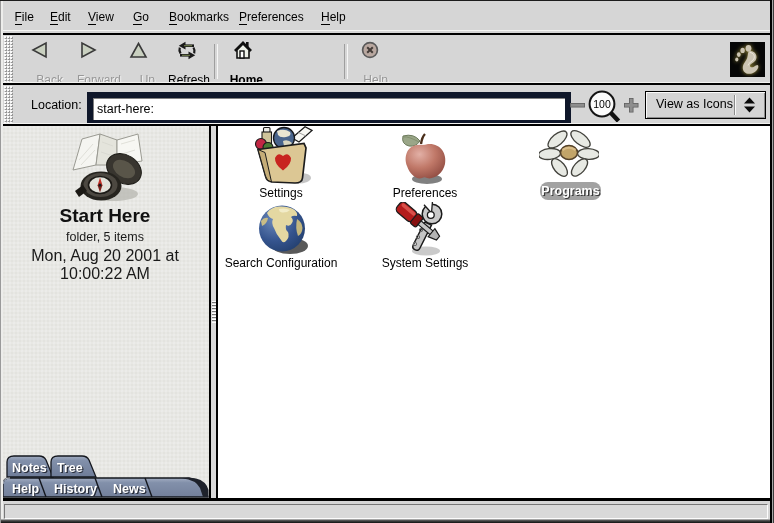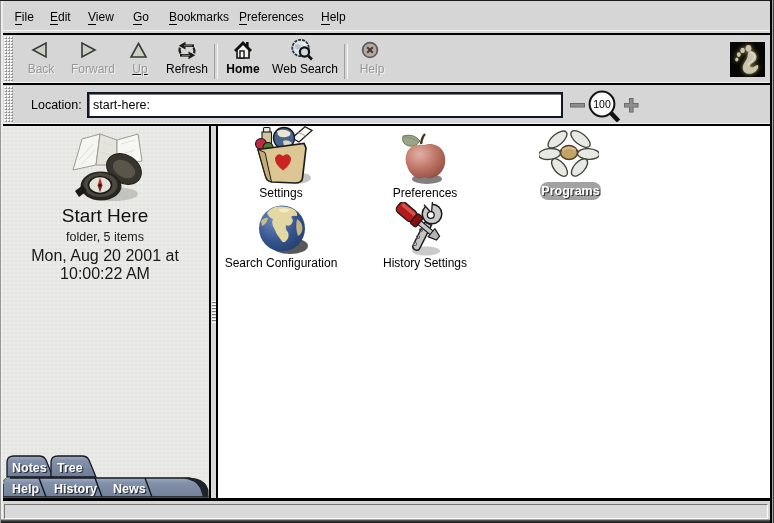--- a/index.html
+++ b/index.html
@@ -11,38 +11,38 @@
 .mi{position:absolute;top:9px;font-size:12px;color:#000;white-space:nowrap;}
 .mi u{text-decoration:none;border-bottom:1px solid #000;padding-bottom:0px;}
 #mbline{left:0;top:33px;width:771px;height:2px;background:#000;}
 #toolbar{left:1px;top:35px;width:769px;height:48px;background:#d6d6d6;}
 .grip{position:absolute;width:9px;background:
   radial-gradient(circle at 1px 1px,#fafafa 0.8px,rgba(0,0,0,0) 1px),
   radial-gradient(circle at 2px 2px,#969696 0.8px,rgba(0,0,0,0) 1px);
   background-size:3px 3px;}
 .tbtn{position:absolute;top:4px;text-align:center;}
 .tbtn .ic{height:22px;display:flex;align-items:center;justify-content:center;}
-.tbtn .lb{font-size:12px;margin-top:1px;color:#000;}
+.tbtn .lb{font-size:12px;margin-top:12px;color:#000;text-align:right;}
 .tbtn.dis .lb{color:#989898;text-shadow:1px 1px 0 #f2f2f2;}
 .tsep{position:absolute;top:9px;width:2px;height:35px;
   border-left:1px solid #9e9e9e;border-right:1px solid #f6f6f6;}
 #tbline{left:0;top:83px;width:771px;height:2px;background:#000;}
 #locbar{left:1px;top:85px;width:769px;height:39px;background:#d6d6d6;}
 #loclabel{left:30px;top:13px;font-size:12.5px;color:#000;}
 #locinput{left:86px;top:7px;width:472px;height:22px;background:#fff;
-  border:2px solid #0f172a;box-shadow:inset 1px 1px 0 #808080;}
+  border:6px solid #0f172a;box-shadow:inset 1px 1px 0 #808080;}
 #locinput span{position:absolute;left:4px;top:4px;font-size:12.5px;color:#000;}
 #lbline{left:0;top:124px;width:771px;height:2px;background:#000;}
 #content{left:0;top:126px;width:774px;height:372px;}
 #sidebar{left:1px;top:0;width:208px;height:372px;background-color:#e8e8e4;
   background-image:radial-gradient(circle at 1px 1px,#ececea 0.7px,rgba(0,0,0,0) 0.9px),
   radial-gradient(circle at 3px 3px,#e3e3df 0.7px,rgba(0,0,0,0) 0.9px);
   background-size:4px 4px;}
 #sbtitle{left:0;top:79px;width:208px;text-align:center;
-  font-size:19px;font-weight:normal;color:#111;}
+  font-size:19px;font-weight:bold;color:#111;}
 #sbinfo1{left:0;top:104px;width:208px;text-align:center;font-size:12.5px;color:#1a1a1a;}
 #sbinfo2{left:0;top:121px;width:208px;text-align:center;font-size:16px;color:#1a1a1a;}
 #divider{left:209px;top:0;width:5px;height:372px;background:#d8d8d8;
   border-left:2px solid #000;border-right:2px solid #000;}
 #ridges{left:211.5px;top:175px;width:4px;height:22px;
   background:repeating-linear-gradient(180deg,#fff 0,#fff 1px,#777 1px,#777 2px,#e0e0e0 2px,#e0e0e0 3px);}
 #main{left:218px;top:0;width:552px;height:372px;background:#fff;}
 .icn{position:absolute;}
 .ilabel{position:absolute;font-size:12px;color:#000;text-align:center;white-space:nowrap;transform:translateX(-50%);}
 #progsel{position:absolute;left:540px;top:56px;width:61px;height:18px;
@@ -124,32 +124,20 @@
     <div class="ic">
         <svg width="20" height="20" viewBox="0 0 20 20">
       <polygon points="10,1 19,10 17,12 10,5 3,12 1,10" fill="#111"></polygon>
       <polygon points="10,4 16,10 16,18 4,18 4,10" fill="#eef1e9" stroke="#111" stroke-width="1.6"></polygon>
       <rect x="13" y="2" width="2.6" height="5" fill="#111"></rect>
       <rect x="7" y="11" width="4" height="7" fill="#fff" stroke="#111" stroke-width="1.4"></rect>
     </svg>
       </div>
     <div class="lb">Home</div>
   </div>
-  <div class="tbtn" style="left:266px;width:76px;">
-    <div class="ic">
-        <svg style="margin-right:7px" width="22" height="22" viewBox="0 0 22 22">
-      <circle cx="9.5" cy="9" r="8.2" fill="#dde4ea" stroke="#26343c" stroke-width="1.8" stroke-dasharray="3 1"></circle>
-      <path d="M4,6 Q7,4 9,6 Q11,8 8,10 Q5,11 4,9 Z" fill="#b9c4cf"></path>
-      <path d="M12,3 Q15,3 16,6 L13,7 Z" fill="#eef2f5"></path>
-      <circle cx="13.5" cy="13" r="4.6" fill="#cfd9df" stroke="#111" stroke-width="2.2"></circle>
-      <line x1="17" y1="16.5" x2="21" y2="20.5" stroke="#111" stroke-width="2.6"></line>
-    </svg>
-      </div>
-    <div class="lb">Web Search</div>
-  </div>
   <div class="tsep" style="left:343px;"></div>
   <div class="tbtn dis" style="left:355px;width:32px;">
     <div class="ic">
         <svg style="margin-right:5px" width="18" height="18" viewBox="0 0 18 18">
       <circle cx="9" cy="9" r="7.4" fill="#b9a8a0" stroke="#5a5a5a" stroke-width="1.7"></circle>
       <path d="M6.2,6.2 L11.8,11.8 M11.8,6.2 L6.2,11.8" stroke="#443c38" stroke-width="2"></path>
     </svg>
       </div>
     <div class="lb">Help</div>
   </div>
@@ -189,20 +177,30 @@
 
   <svg class="abs" style="left:566px;top:3px;" width="78" height="34" viewBox="0 0 78 34">
     <rect x="3" y="15" width="15" height="4.5" fill="#606060"></rect>
     <rect x="3.8" y="15.8" width="13.4" height="2.9" fill="#8e8e8e"></rect>
     <line x1="44" y1="25" x2="51.5" y2="33" stroke="#111" stroke-width="4.5"></line>
     <circle cx="35" cy="16" r="12.4" fill="#fbfbfb" stroke="#141414" stroke-width="2"></circle>
     <text x="35" y="20" font-size="10.5" text-anchor="middle" fill="#000" font-family="Liberation Sans">100</text>
     <path d="M57,15 h5 v-5 h4.5 v5 h5 v4.5 h-5 v5 h-4.5 v-5 h-5 Z" fill="#606060"></path>
     <path d="M57.8,15.8 h5 v-5 h2.9 v5 h5 v2.9 h-5 v5 h-2.9 v-5 h-5 Z" fill="#8e8e8e"></path>
   </svg>
+  <div class="abs" style="left:644px;top:6px;width:119px;height:26px;background:#d4d4d4;border:1px solid #000;
+       box-shadow:inset 1px 1px 0 #fafafa, inset -1px -1px 0 #8c8c8c;">
+     <span class="abs" style="left:10px;top:5px;font-size:12.5px;color:#000;">View as Icons</span>
+     <div class="abs" style="left:89px;top:3px;width:1px;height:20px;background:#fafafa;"></div>
+     <div class="abs" style="left:88px;top:3px;width:1px;height:20px;background:#8c8c8c;"></div>
+     <svg class="abs" style="left:97px;top:5px;" width="13" height="16" viewBox="0 0 13 16">
+       <polygon points="6.5,0.5 12,6.5 1,6.5" fill="#0a0a0a"></polygon>
+       <polygon points="6.5,15.5 12,9.5 1,9.5" fill="#0a0a0a"></polygon>
+     </svg>
+  </div>
 </div>
 <div class="abs" style="left:1px;top:122.5px;width:769px;height:1px;background:#f2f2f0;"></div>
 <div class="abs" id="lbline"></div>
 <div class="abs" id="content">
   <div class="abs" id="sidebar">
     <svg class="abs" style="left:60px;top:7px;" width="88" height="70" viewBox="0 0 88 70">
       <g stroke="#9a9a92" stroke-width="1">
         <polygon points="12,37 21,6 39,1 35,32" fill="#f5f5f1"></polygon>
         <polygon points="35,32 39,1 56,7 56,32" fill="#e4e4dc"></polygon>
         <polygon points="56,32 56,7 77,1 81,28" fill="#f7f7f3"></polygon>
@@ -346,21 +344,21 @@
       <circle cx="24" cy="35" r="1.7" fill="none" stroke="#666" stroke-width="1"></circle>
       <circle cx="21" cy="42" r="1.7" fill="none" stroke="#666" stroke-width="1"></circle>
       <g transform="rotate(40 14 12)">
         <rect x="1" y="5" width="21" height="12.5" rx="4.5" fill="#b41c1c" stroke="#1c1c1c" stroke-width="1.3"></rect>
         <rect x="3" y="6.5" width="17" height="3.5" rx="1.7" fill="#d8504a"></rect>
         <rect x="21" y="5" width="7.5" height="12.5" rx="2" fill="#871010" stroke="#1c1c1c" stroke-width="1.2"></rect>
         <rect x="28.5" y="8.9" width="16" height="4.7" fill="#c6c6c6" stroke="#1c1c1c" stroke-width="1.2"></rect>
         <polygon points="44,6 52.5,8.8 52.5,13.6 44,16.4" fill="#b4b4b4" stroke="#1c1c1c" stroke-width="1.2"></polygon>
       </g>
     </svg>
-    <div class="ilabel" style="left:207px;top:130px;">History Settings</div>
+    <div class="ilabel" style="left:207px;top:130px;">System Settings</div>
   </div>
   <div class="abs" id="progsel">
       <span>Programs</span>
     </div>
 </div>
 <div class="abs" id="cbline"></div>
 <div class="abs" id="statusbar">
   <div class="abs" id="statbox"></div>
 </div>
 <div class="abs" id="botframe"></div>

